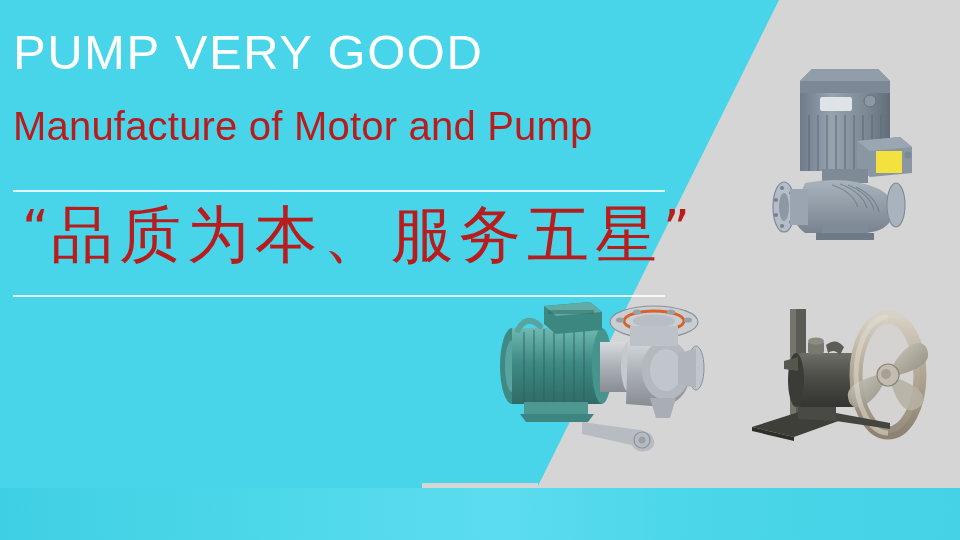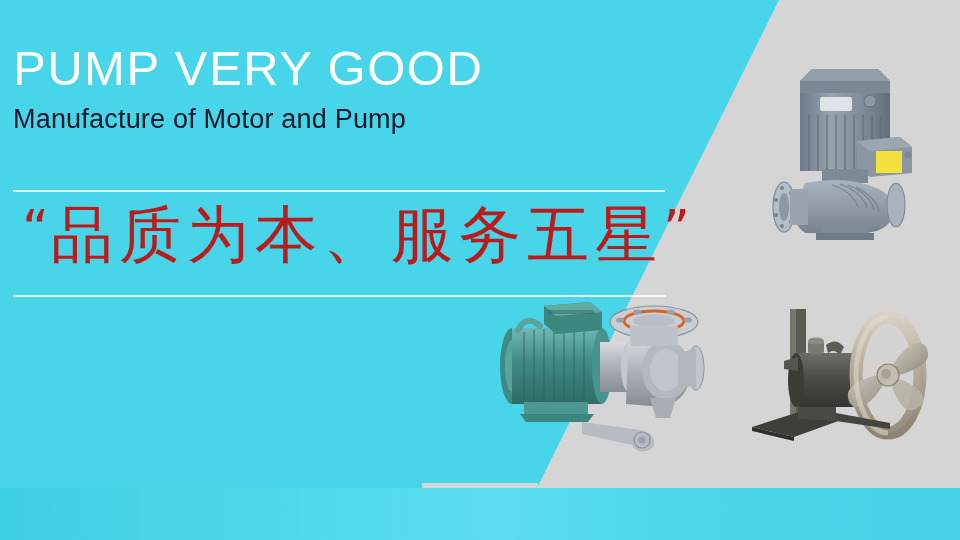--- a/index.html
+++ b/index.html
@@ -23,26 +23,26 @@
   }
   .gray-chip{
     position:absolute;left:422px;top:483px;width:116px;height:5px;
     background:#d5d5d5;
   }
 
   
   .headline{
     position:absolute;left:13px;top:28px;
     font-size:49px;line-height:1;letter-spacing:1.5px;
-    color:#ffffff;font-weight:400;white-space:nowrap;margin-top:16px;
+    color:#ffffff;font-weight:400;white-space:nowrap;
   }
   .subline{
     position:absolute;left:13px;top:106px;
-    font-size:27px;line-height:1;letter-spacing:0.2px;
-    color:#0f172a;font-weight:400;white-space:nowrap;
+    font-size:40px;line-height:1;letter-spacing:0.2px;
+    color:#b91c1c;font-weight:400;white-space:nowrap;
   }
   .rule{
     position:absolute;left:13px;width:652px;height:2px;
     background:rgba(255,255,255,.85);
   }
   .rule-top{top:190px;}
   .rule-bottom{top:295px;}
   .slogan{
     position:absolute;left:22px;top:203px;
     font-size:62px;line-height:1;color:#b91c1c;font-weight:500;

